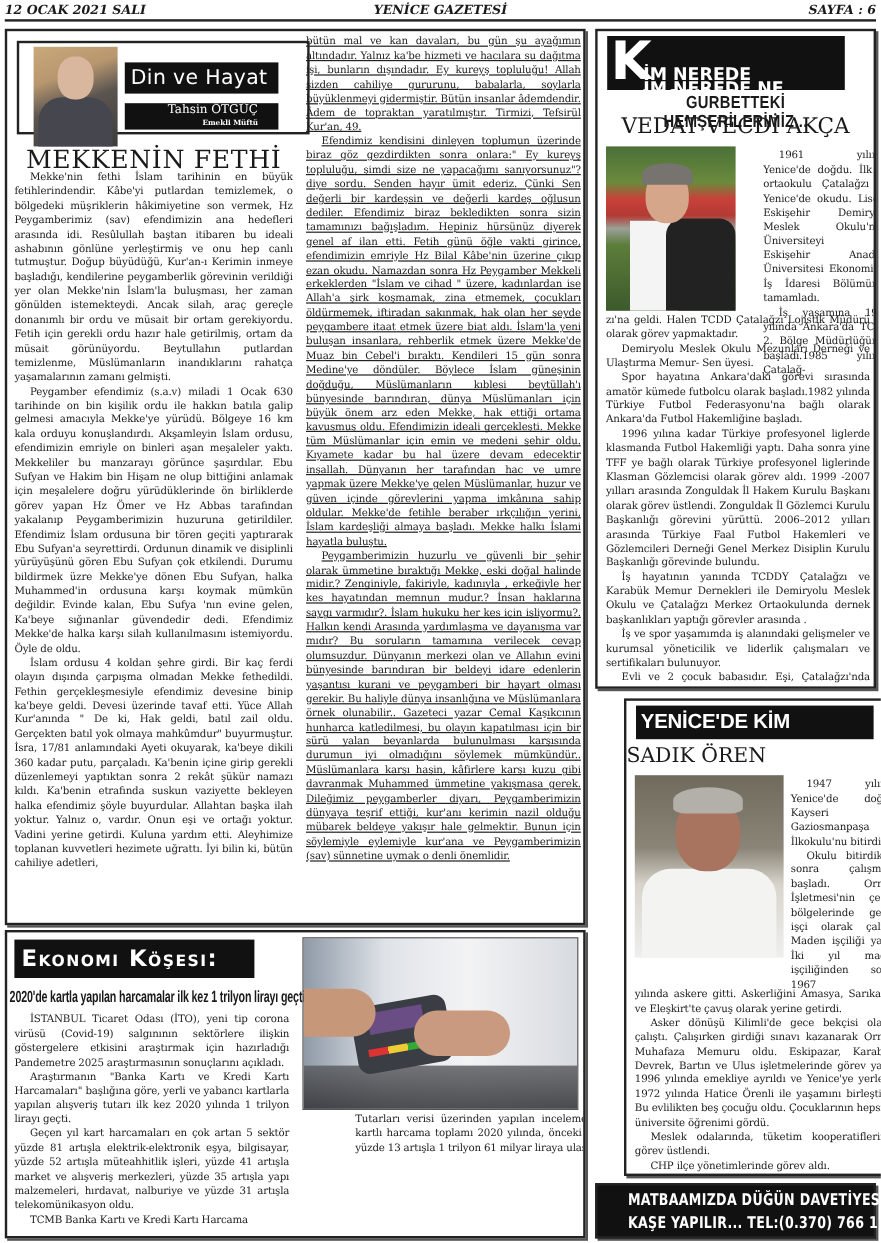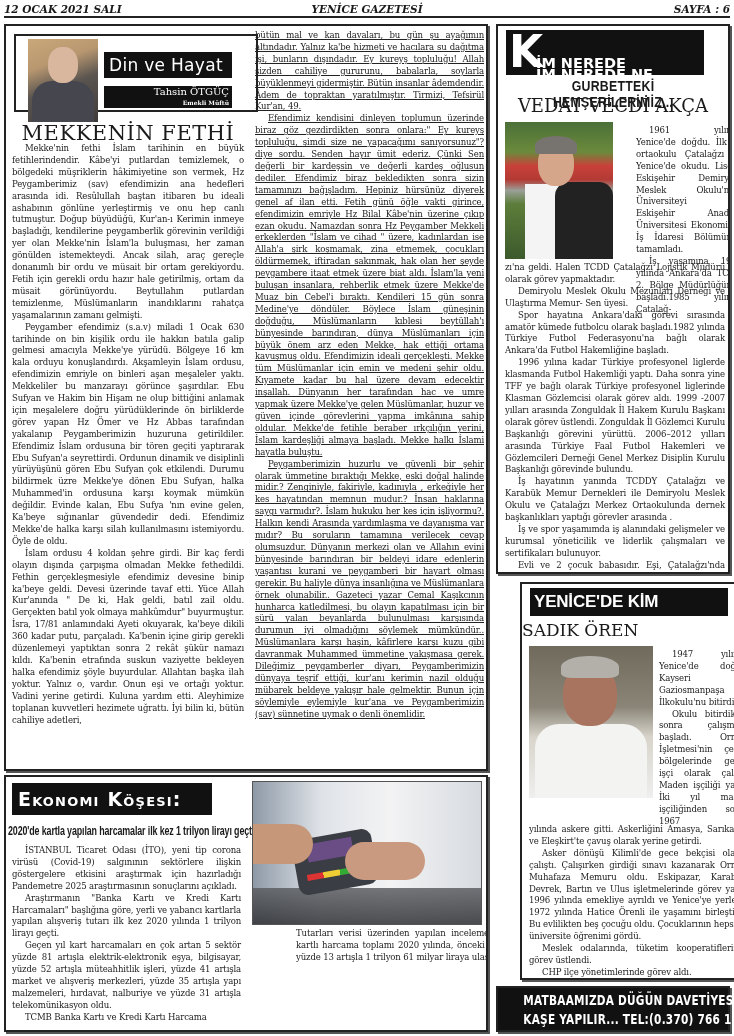--- a/index.html
+++ b/index.html
@@ -15,21 +15,21 @@
   .txt { font-family: "DejaVu Serif", serif; font-size: 8.55px; line-height: 11.9px; text-align: justify; color: #222; letter-spacing: -0.15px; }
   .txt p { text-indent: 13px; }
 
   
   #din { left: 4px; top: 24px; width: 484px; height: 747px; }
   .din-head { position: absolute; left: 8px; top: 8px; width: 244px; height: 78px; border: 2px solid #222; }
   .din-photo { position: absolute; left: 12px; top: 3px; width: 70px; height: 83px; background: linear-gradient(160deg, #c9a87a 0%, #b89770 30%, #5b5550 55%, #3e3b3a 100%); }
   .din-photo .face { position: absolute; left: 20px; top: 8px; width: 30px; height: 36px; border-radius: 45%; background: #d9b79e; }
   .din-photo .suit { position: absolute; left: 4px; top: 42px; width: 62px; height: 41px; border-radius: 20px 20px 0 0; background: #45464e; }
   .din-title { position: absolute; left: 88px; top: 16px; width: 128px; height: 26px; background: #111; color: #fff; font-family: "DejaVu Sans", sans-serif; font-size: 17px; line-height: 26px; padding-left: 5px; letter-spacing: 0.3px; }
-  .din-author { position: absolute; left: 88px; top: 50px; width: 128px; height: 22px; background: #111; color: #fff; text-align: right; padding-right: 3px; }
+  .din-author { position: absolute; left: 88px; top: 50px; width: 128px; height: 22px; background: #111; color: #fff; text-align: right; padding-right: 17px; }
   .din-author .name { display: block; font-family: "DejaVu Serif", serif; font-size: 10px; line-height: 12px; }
   .din-author .role { display: block; font-size: 6px; line-height: 9px; font-weight: bold; }
   .din-headline { position: absolute; left: 4px; top: 96px; width: 236px; text-align: center; font-family: "DejaVu Serif", serif; font-size: 21px; line-height: 22px; letter-spacing: 0.5px; }
   .din-col1 { position: absolute; left: 6px; top: 117px; width: 232px; }
   .din-col2 { position: absolute; left: 249px; top: 4px; width: 229px; text-decoration: underline; }
 
   
   #kim { left: 496px; top: 24px; width: 234px; height: 550px; }
   .kim-banner { position: absolute; left: 8px; top: 4px; width: 198px; height: 45px; background: #111; color: #fff; font-family: "DejaVu Sans", sans-serif; font-weight: bold; }
   .kim-banner .big { position: absolute; left: 3px; top: -2px; font-size: 44px; line-height: 48px; }

